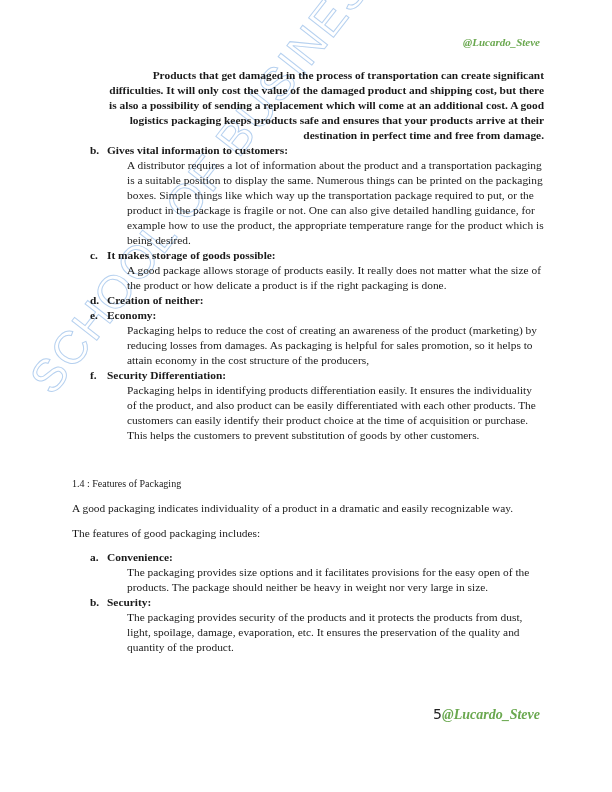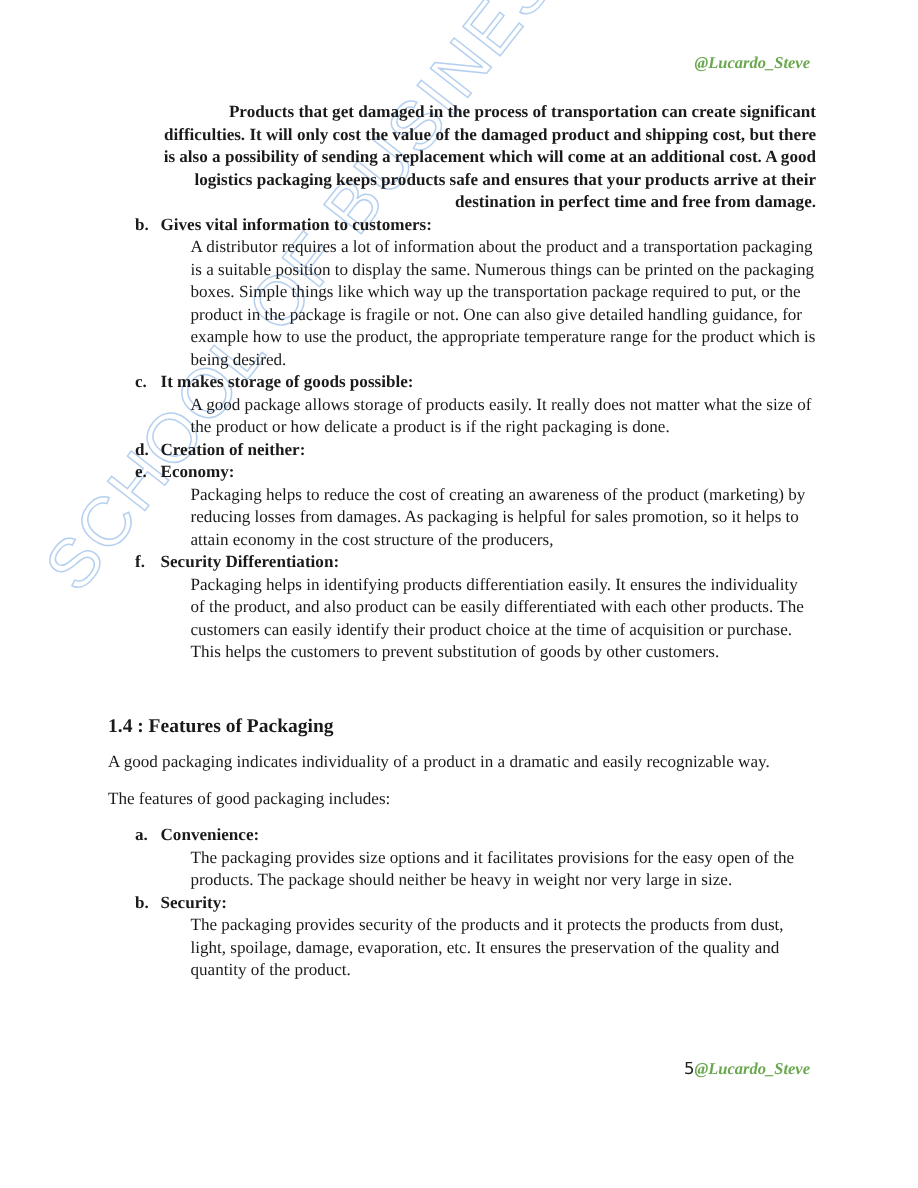--- a/index.html
+++ b/index.html
@@ -70,34 +70,34 @@
     }
     .list-heading {
       margin: 0 0 0 35px;
       font-weight: bold;
     }
     .list-body {
       margin: 0 0 0 55px;
     }
     .section-heading {
       margin: 33px 0 0 0;
-      font-weight: bold;
-      font-size: 13px;
+      font-weight: normal;
+      font-size: 10px;
     }
     .plain-para {
       margin: 10px 0 0 0;
     }
     .feature-list {
       margin-top: 9px;
     }
     .footer {
       position: absolute;
       top: 706px;
       right: 72px;
-      font-size: 11px;
+      font-size: 14px;
     }
     .page-number {
       font-family: "DejaVu Sans", sans-serif;
       color: #222;
     }
     .footer-handle {
       font-style: italic;
       font-weight: bold;
       color: #6aa84f;
     }

